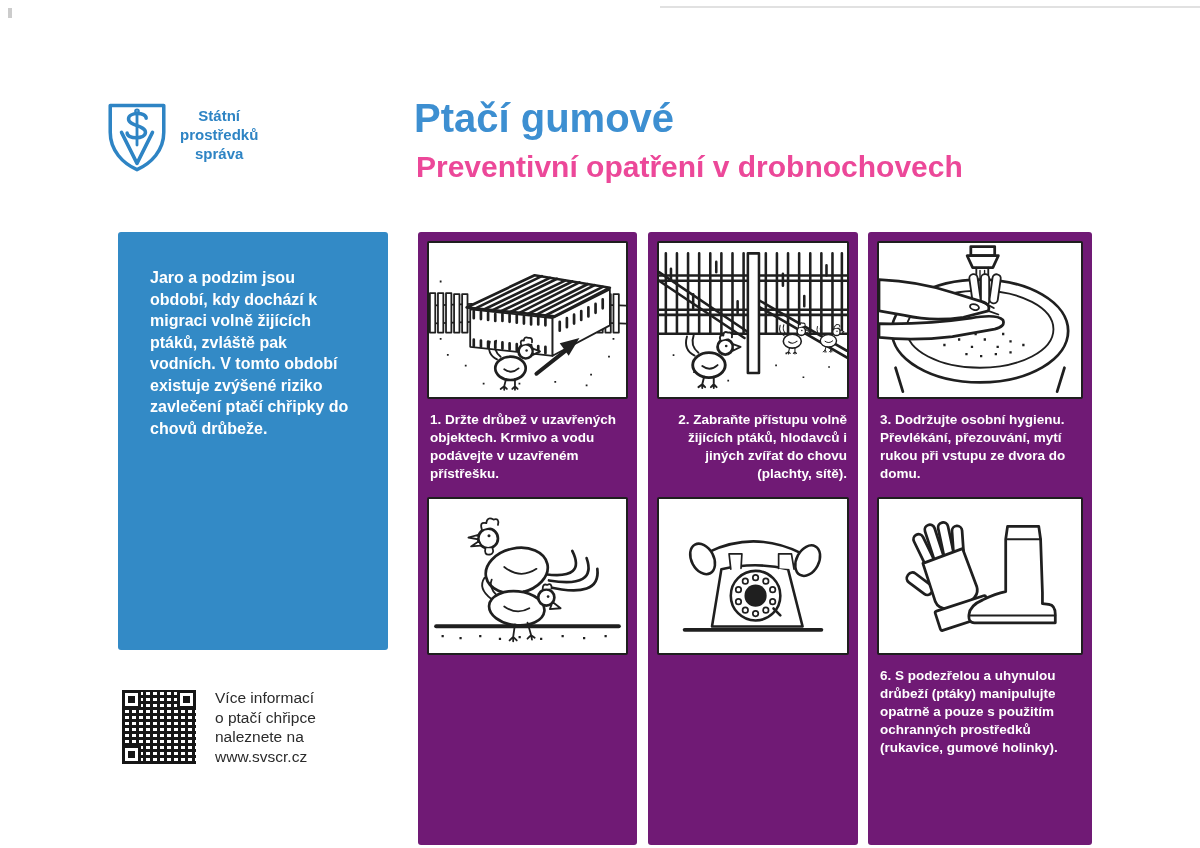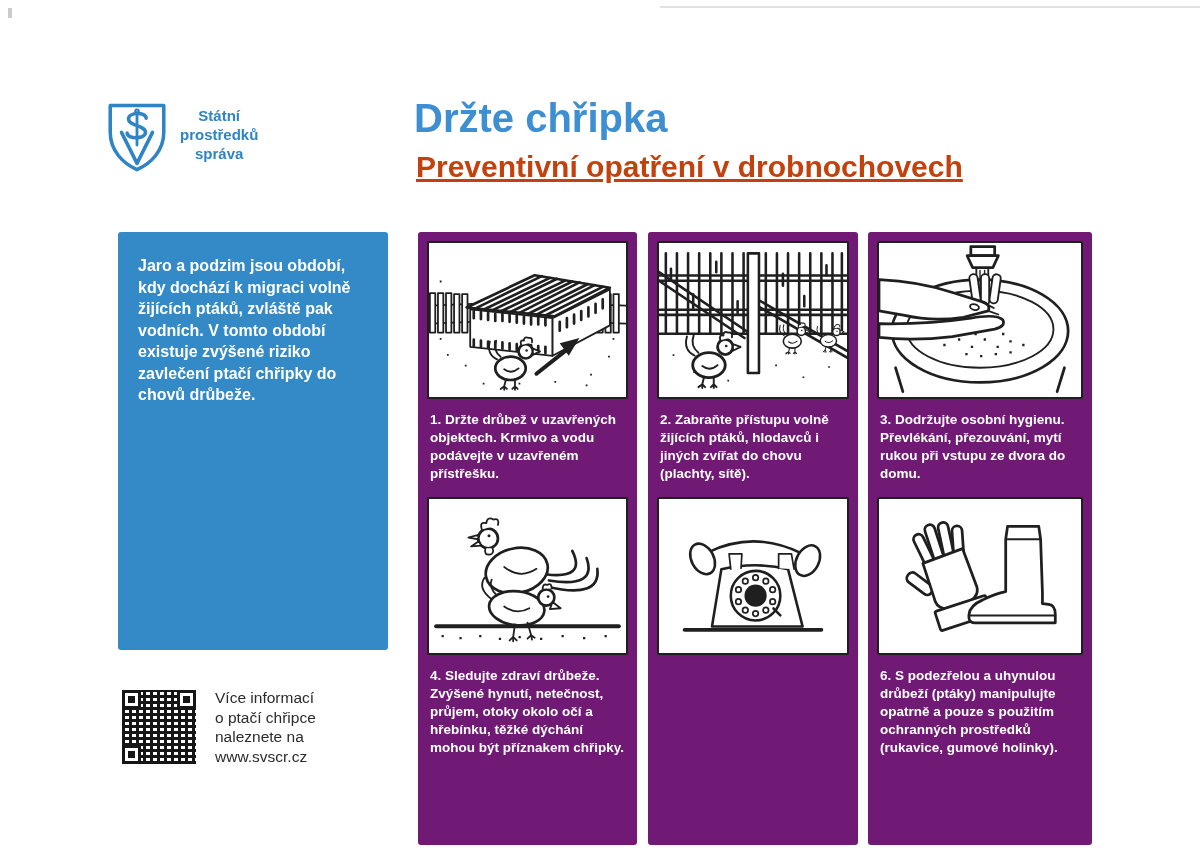--- a/index.html
+++ b/index.html
@@ -9,34 +9,34 @@
   }
   
   .scan-line{position:absolute;top:6px;right:0;width:540px;height:2px;background:#c9c9c9;opacity:.55;}
   .scan-speck{position:absolute;left:8px;top:8px;width:4px;height:10px;background:#9a9a9a;opacity:.5;}
 
   
   .logo-mark{position:absolute;left:106px;top:100px;width:62px;height:76px;}
   .org-name{position:absolute;left:180px;top:106px;color:#2e84c4;font-weight:bold;
     font-size:15px;line-height:19px;text-align:center;}
   .page-title{position:absolute;left:414px;top:96px;color:#3d8fd1;font-weight:bold;font-size:40px;}
-  .page-subtitle{position:absolute;left:416px;top:150px;color:#c2410c;font-weight:bold;font-size:30px;text-decoration:underline;}
+  .page-subtitle{position:absolute;left:416px;top:150px;color:#ec4899;font-weight:bold;font-size:30px;}
 
   
   .sidebar{position:absolute;left:118px;top:232px;width:270px;height:418px;background:#338ac6;
     border-radius:3px;box-sizing:border-box;padding:23px 20px;color:#fff;font-weight:bold;
     font-size:16px;line-height:21.5px;}
-  .sidebar p{margin:0;}
+  .sidebar p{margin:12px;}
   .sidebar p + p{margin-top:21px;}
 
   
   .pcol{position:absolute;top:232px;height:613px;background:#701a75;border-radius:3px;
     box-sizing:border-box;padding:9px;}
   .pcol-1{left:418px;width:219px;}
-  .pcol-2{left:648px;width:210px;}
+  .pcol-2{left:648px;width:210px;text-align:right;}
   .pcol-3{left:868px;width:224px;}
   .ibox{height:158px;background:#fff;border:2.5px solid #1f1f1f;border-radius:2px;
     box-sizing:border-box;overflow:hidden;}
   .ibox svg{width:100%;height:100%;display:block;}
   .pcap{height:98px;box-sizing:border-box;padding:12px 2px 0 3px;color:#fff;font-weight:bold;
     font-size:13.5px;line-height:18px;}
   .pcap.last{height:auto;}
 
   
   .qr{position:absolute;left:122px;top:690px;width:74px;height:74px;
@@ -94,21 +94,21 @@
     <circle cx="44" cy="12" r="2.5" stroke-width="3"></circle>
     <path d="M57,22 C57,13 32,13 32,23 C32,33 56,32 56,42 C56,52 30,52 30,43" stroke-width="5"></path>
     <polyline points="22,42 44,86 66,42" stroke-width="5"></polyline>
   </svg>
   <div class="org-name">
     <div>Státní</div>
     <div>prostředků</div>
     <div>správa</div>
   </div>
 
-  <div class="page-title">Držte chřipka</div>
+  <div class="page-title">Ptačí gumové</div>
   <div class="page-subtitle">Preventivní opatření v drobnochovech</div>
 
   <div class="sidebar">
     <p>Jaro a podzim jsou období, kdy dochází k migraci volně žijících ptáků, zvláště pak vodních. V tomto období existuje zvýšené riziko zavlečení ptačí chřipky do chovů drůbeže.</p>
   </div>
 
   <div class="pcol pcol-1">
     <div class="ibox">
       <svg viewBox="0 0 220 160">
         <g class="thin">
@@ -188,21 +188,20 @@
           <circle class="f" cx="131" cy="104" r="9"></circle>
           <path class="f thin" d="M127,94 q0,-6 5,-4 q5,-3 5,4"></path>
           <path class="f thin" d="M138,109 l9,7 l-12,1 z"></path>
           <circle class="k" cx="133" cy="103" r="1.5"></circle>
           <path class="thin" d="M84,114 Q98,124 112,116"></path>
           <path class="thin" d="M96,134 L94,148 M94,148 L90,152 M94,148 L98,152 M94,148 L94,153"></path>
           <path class="thin" d="M110,132 L114,146 M114,146 L110,150 M114,146 L118,149 M114,146 L115,151"></path>
         </g>
       </svg>
     </div>
-    <div class="pcap last">4. Sledujte zdraví drůbeže. Zvýšené hynutí, netečnost, průjem, otoky okolo očí a hřebínku, těžké dýchání mohou být příznakem chřipky.</div>
   </div>
 
   <div class="pcol pcol-2">
     <div class="ibox">
       <svg viewBox="0 0 220 160">
         <g class="hair">
           <path d="M8,2 V96 M21,2 V96 M34,2 V96 M47,2 V96 M60,2 V96 M73,2 V96 M86,2 V96 M99,2 V96 M125,2 V96 M138,2 V96 M151,2 V96 M164,2 V96 M177,2 V96 M190,2 V96 M203,2 V96 M214,2 V96"></path>
           <path d="M14,20 v14 M40,50 v16 M67,12 v12 M92,58 v14 M145,26 v14 M170,52 v12 M196,16 v12"></path>
         </g>
         <g class="thin">

